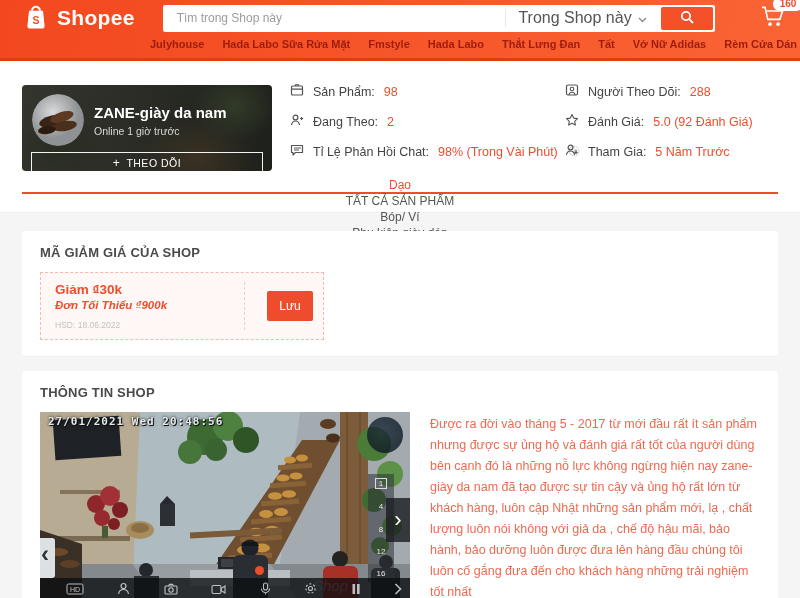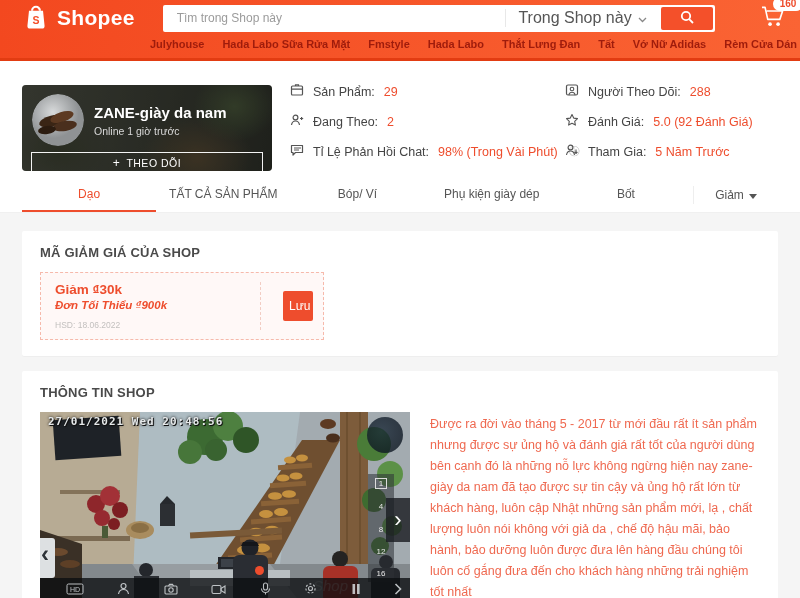--- a/index.html
+++ b/index.html
@@ -39,37 +39,37 @@
   .plus{font-size:12px;line-height:10px;}
 
   .statcol{position:absolute;top:22px;display:flex;flex-direction:column;gap:13px;}
   .statcol.left{left:290px;}
   .statcol.right{left:565px;}
   .statrow{display:flex;align-items:center;gap:9px;font-size:12.5px;color:#444;white-space:nowrap;cursor:pointer;}
   .statrow .val{color:#ee4d2d;}
   .info-glyph{color:#bdbdbd;font-size:11px;margin-left:2px;}
 
   
-  .tabs{display:flex;align-items:stretch;height:34px;background:#fff;padding:0 22px;border-bottom:1px solid #f0f0f0;}
+  .tabs{display:flex;align-items:stretch;height:34px;background:#fff;padding:0 22px;border-bottom:1px solid #f0f0f0;flex-direction:column;}
   .tab{flex:1;display:flex;align-items:center;justify-content:center;font-size:12px;color:#555;cursor:pointer;white-space:nowrap;border-bottom:2px solid transparent;box-sizing:border-box;}
   .tab.active{color:#ee4d2d;border-bottom-color:#ee4d2d;}
   .tab-more{flex:0 0 84px;display:flex;align-items:center;justify-content:center;gap:5px;font-size:12px;color:#555;cursor:pointer;border-left:1px solid #eee;margin:8px 0;height:18px;align-self:center;}
 
   
   .graybg{padding:18px 22px 0 22px;display:flex;flex-direction:column;gap:15px;}
   .card{background:#fff;border-radius:2px;box-shadow:0 1px 1px rgba(0,0,0,.03);padding:14px 18px 16px 18px;}
   .card h3{margin:0 0 12px 0;font-size:13px;color:#4a4a4a;font-weight:bold;letter-spacing:.2px;}
 
   .voucher{width:284px;box-sizing:border-box;background:#fff8f7;border:1px dashed #f6b9ab;display:flex;align-items:center;padding:9px 10px 9px 14px;}
   .vleft{flex:1;}
   .v-discount{color:#ee4d2d;font-size:13.5px;font-weight:bold;}
   .v-min{color:#ee4d2d;font-size:11.5px;font-weight:bold;margin-top:2px;font-style:italic;}
   .v-hsd{color:#c3c0bf;font-size:8.5px;margin-top:9px;}
   .vdiv{width:0;border-left:1px dashed #f2ccc3;align-self:stretch;margin-right:22px;}
-  .savebtn{background:#ee4d2d;color:#fff;border:none;font-size:12px;width:30px;height:30px;border-radius:2px;cursor:pointer;}
+  .savebtn{background:#ee4d2d;color:#fff;border:none;font-size:12px;width:46px;height:30px;border-radius:2px;cursor:pointer;}
 
   .info-body{display:flex;gap:20px;}
   .carousel{position:relative;width:370px;height:190px;flex:0 0 370px;background:#9aa3a9;overflow:hidden;}
   .carousel svg.scene{position:absolute;inset:0;}
   .ts{position:absolute;top:3px;left:8px;font-family:"DejaVu Sans Mono",monospace;font-size:11px;font-weight:bold;letter-spacing:1px;color:#e6e9ea;text-shadow:1px 1px 0 #111,0 0 3px #000;}
   .cam-badge{position:absolute;top:5px;right:7px;width:36px;height:36px;border-radius:50%;background:radial-gradient(circle at 40% 40%, rgba(25,40,55,.85), rgba(10,18,28,.9));opacity:.9;}
   .scalebar{position:absolute;right:16px;top:62px;width:26px;height:108px;background:rgba(45,50,55,.55);display:flex;flex-direction:column;align-items:center;justify-content:space-between;padding:4px 0;box-sizing:border-box;}
   .scalebar span{color:#e8e8e8;font-size:8px;line-height:9px;}
   .scalebar span.boxed{border:1px solid #dcdcdc;padding:0 3px;}
   .nav-right{position:absolute;right:0;top:86px;width:24px;height:44px;background:rgba(25,28,32,.8);display:flex;align-items:center;justify-content:center;color:#fff;font-size:22px;cursor:pointer;}
@@ -169,21 +169,21 @@
       </button>
     </div>
 
     <div class="statcol left">
       <div class="statrow">
         <span><svg width="14" height="14" viewBox="0 0 14 14">
               <rect x="1.5" y="3" width="11" height="9" rx="1" fill="none" stroke="#555" stroke-width="1.2"></rect>
               <path d="M1.5 6.2h11M5.5 3V1.8h3V3" fill="none" stroke="#555" stroke-width="1.2"></path>
             </svg></span>
         <span class="lbl">Sản Phẩm:</span>
-        <span class="val">29</span>
+        <span class="val">98</span>
       </div>
       <div class="statrow">
         <span><svg width="14" height="14" viewBox="0 0 14 14">
               <circle cx="5.5" cy="4.5" r="2.4" fill="none" stroke="#555" stroke-width="1.2"></circle>
               <path d="M1.5 12c.4-2.6 2-4 4-4s3.6 1.4 4 4M10 5.5h3.2M11.6 3.9v3.2" fill="none" stroke="#555" stroke-width="1.2"></path>
             </svg></span>
         <span class="lbl">Đang Theo:</span>
         <span class="val">2</span>
       </div>
       <div class="statrow">

